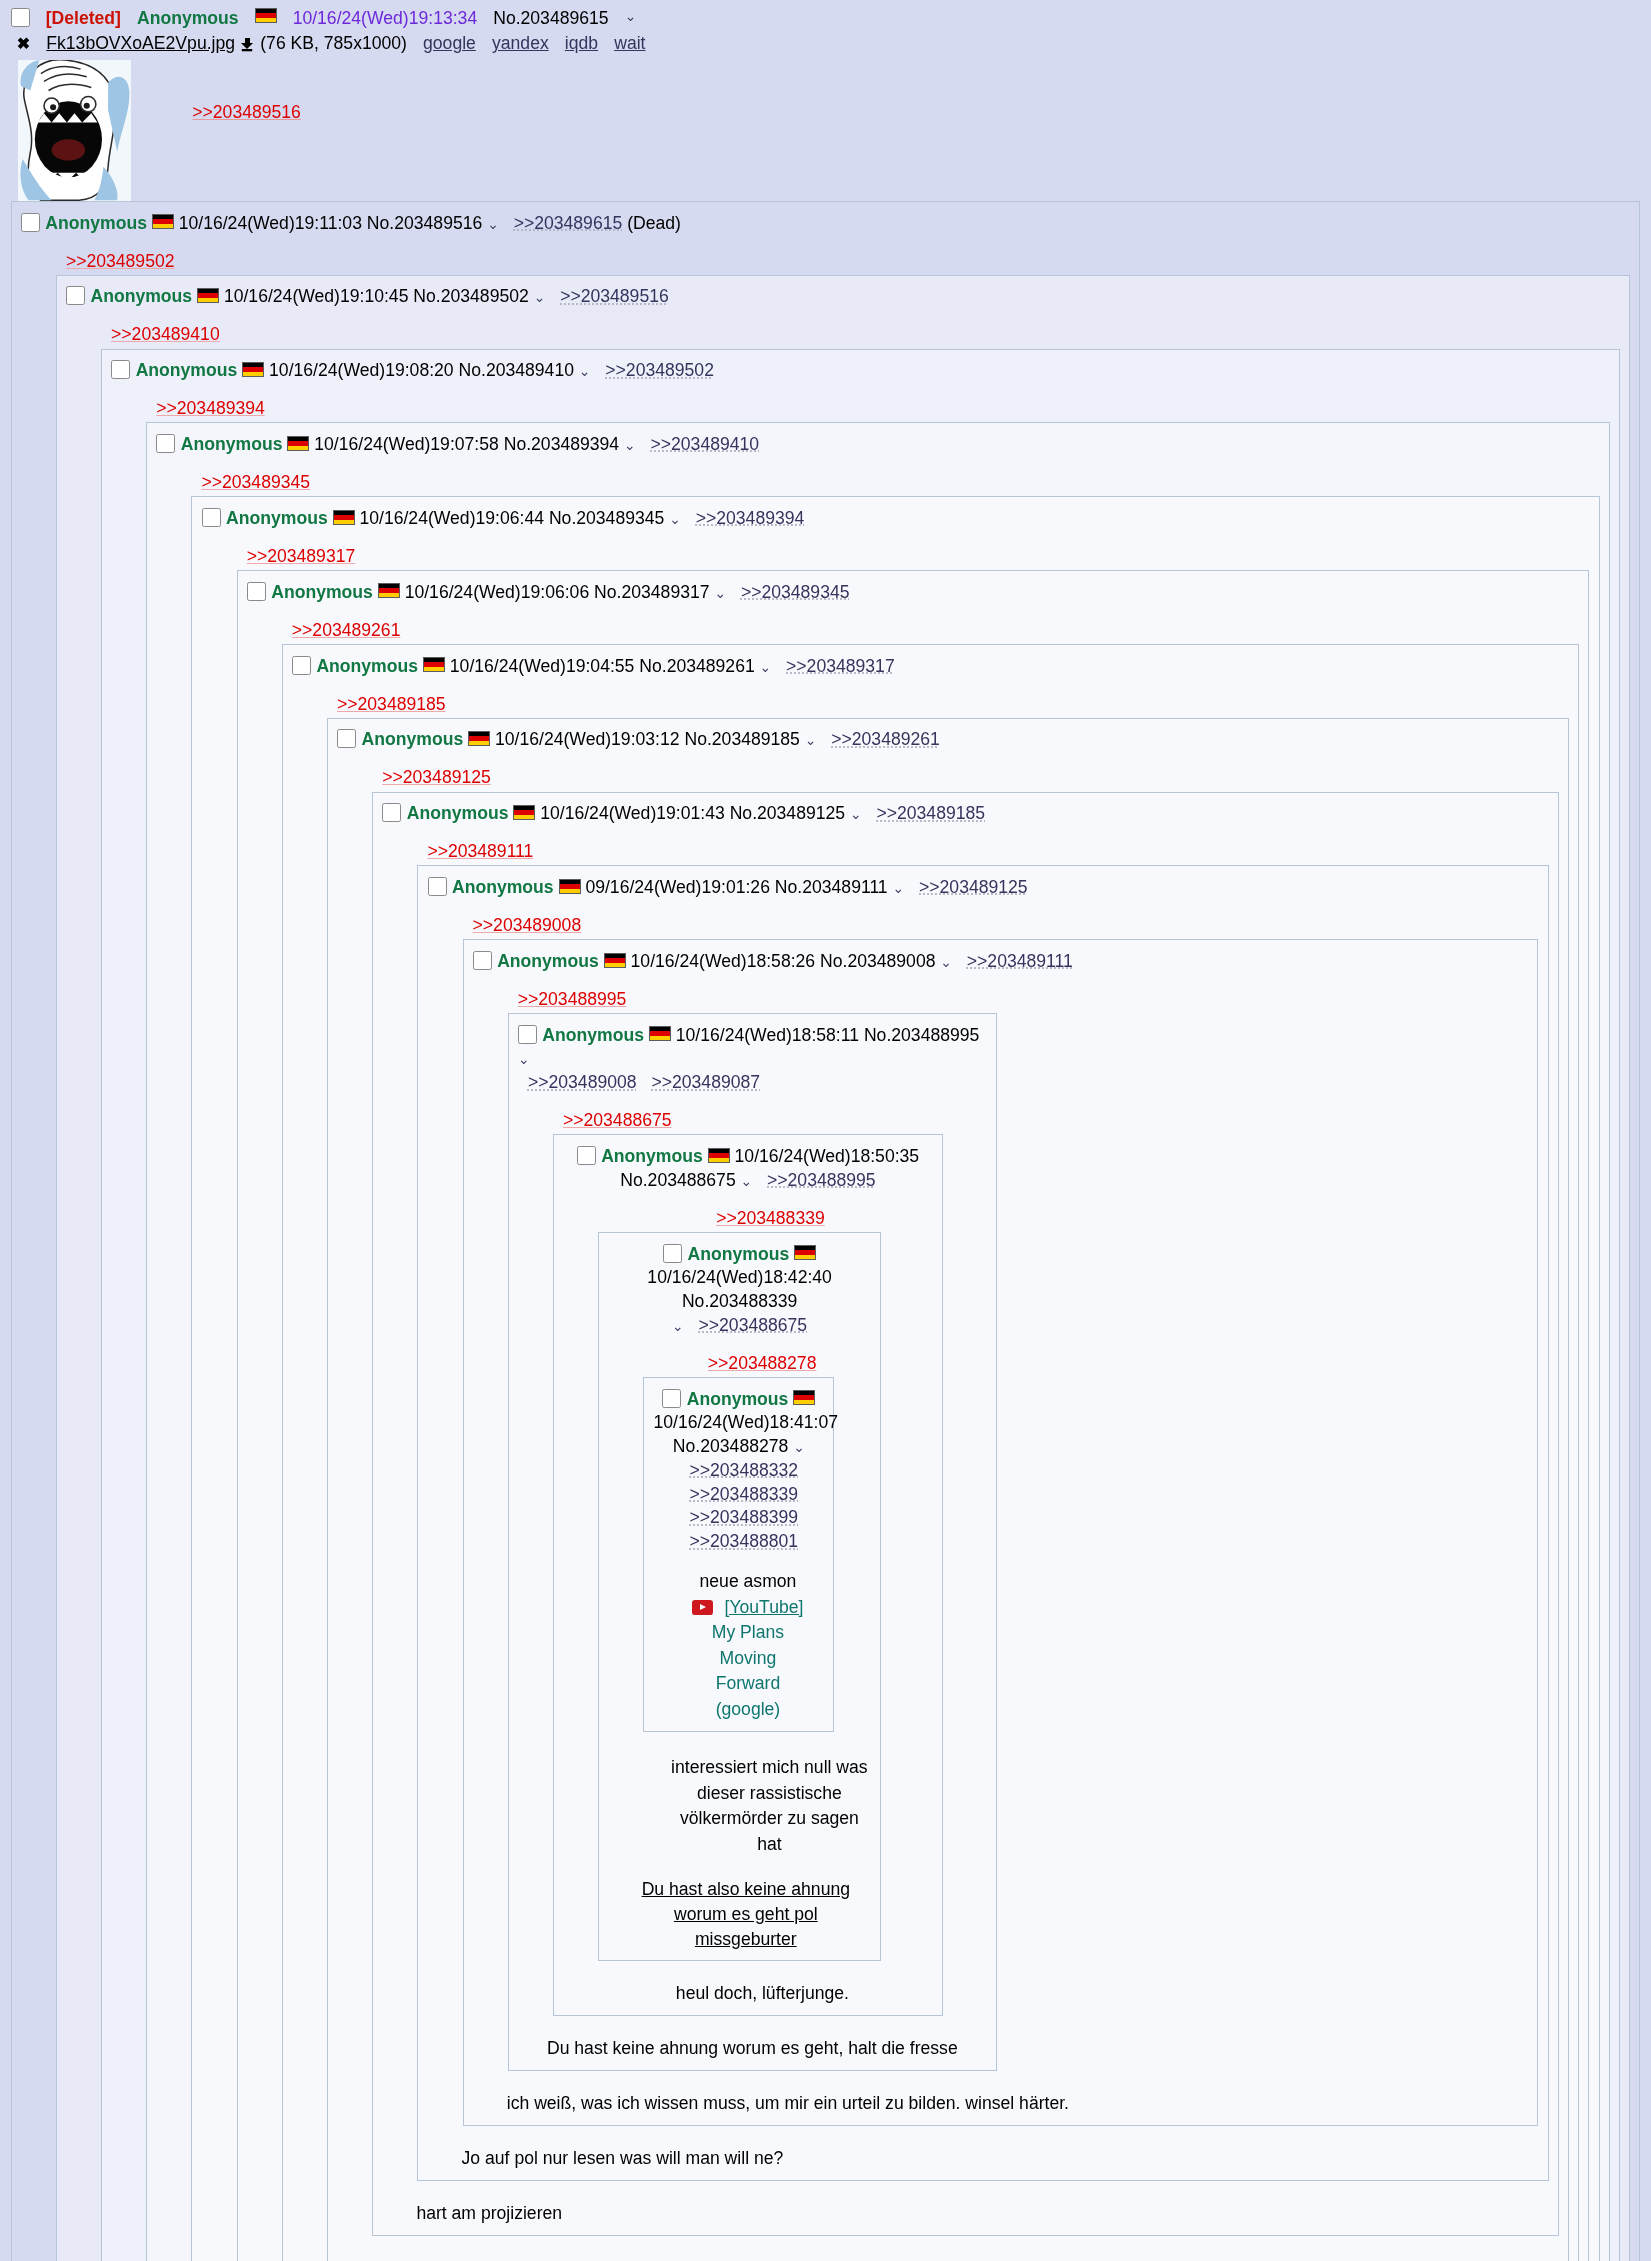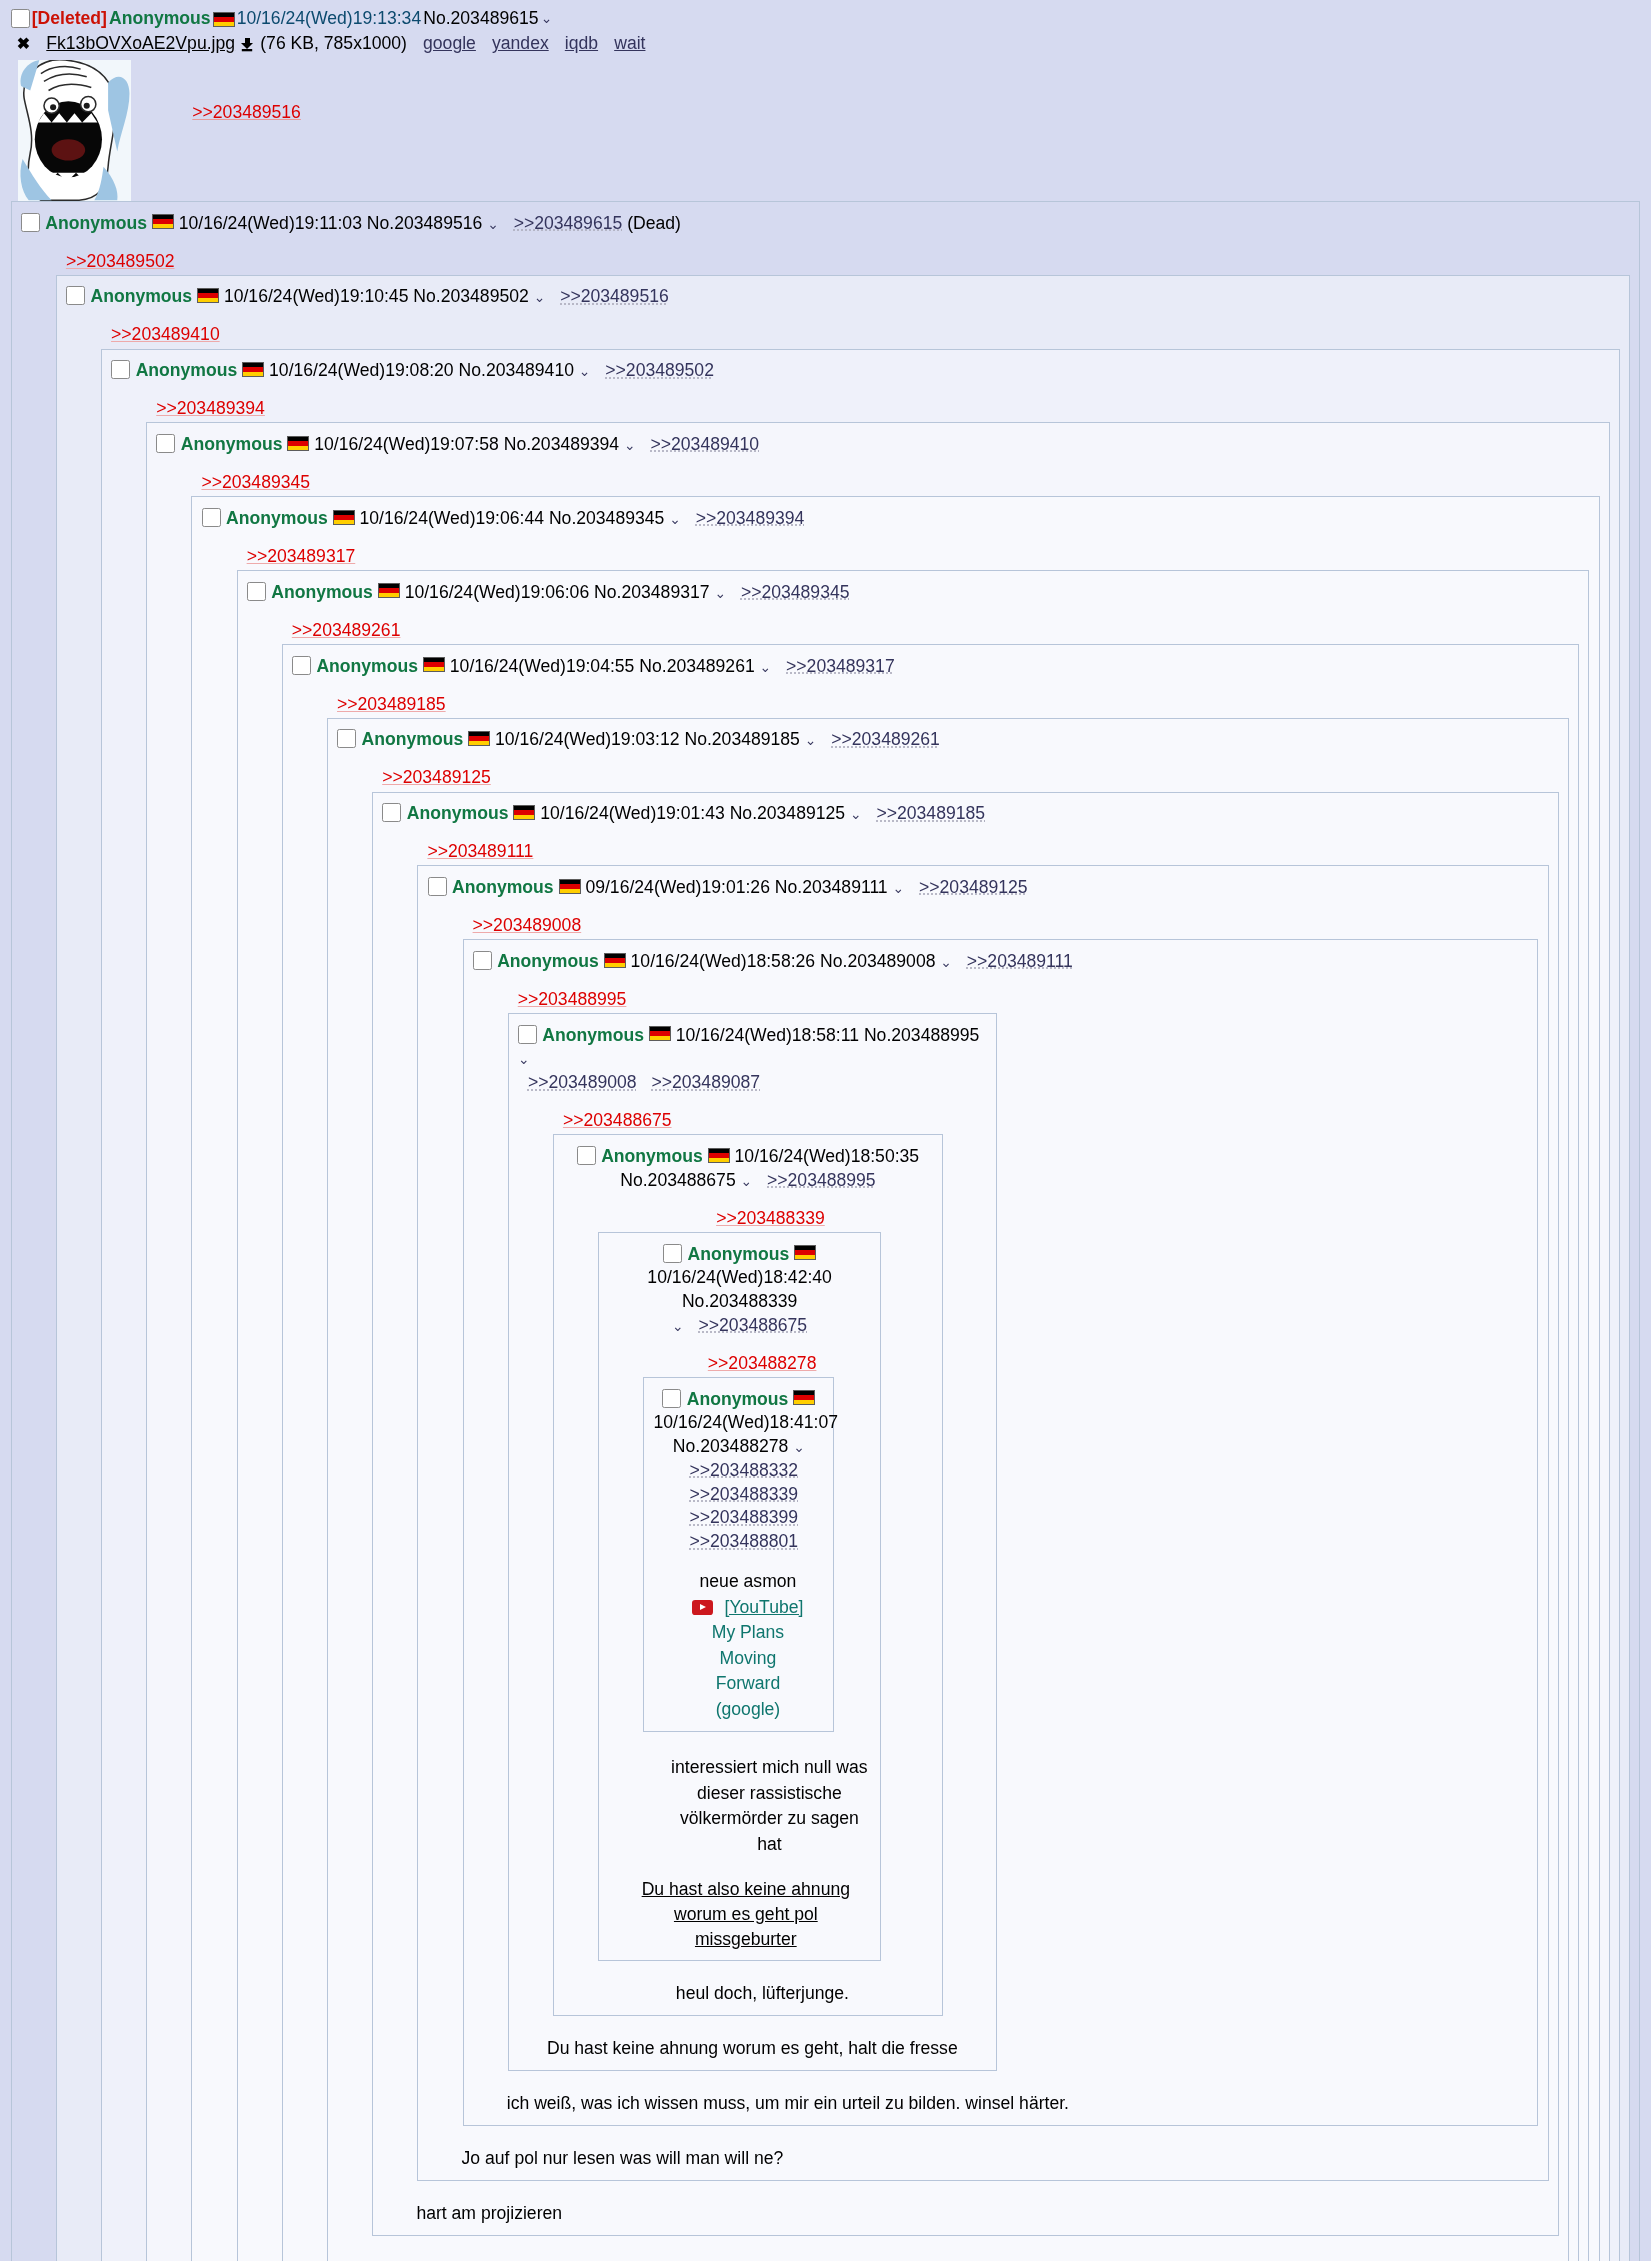--- a/index.html
+++ b/index.html
@@ -17,22 +17,22 @@
   }
 
   a { text-decoration: underline; margin-left: 10px; }
 
   
   #op-block {
     padding: 7.6px 10.7px 0 10.7px;
   }
   .op-header-line {
     display: flex;
-    align-items: center;
-    gap: 2px;
+    align-items: flex-start;
+    gap: 16px;
     white-space: nowrap;
     line-height: 1.25;
   }
   .chk {
     display: inline-block;
     width: 17px;
     height: 17px;
     border: 1.5px solid #8a8a8a;
     background: #ffffff;
     border-radius: 2.3px;
@@ -54,21 +54,21 @@
     flex: 0 0 auto;
     border: 0.8px solid #5c5c5c;
     background: linear-gradient(to bottom,
       #000000 0%, #000000 33%,
       #DD0000 33%, #DD0000 66%,
       #FFCE00 66%, #FFCE00 100%);
     vertical-align: middle;
     position: relative;
     top: 0.8px;
   }
-  .datetime { color: #0c4a6e; }
+  .datetime { color: #6d28d9; }
   .postno { color: #000; }
   .caret {
     color: #34345C;
     font-size: 13.8px;
     cursor: pointer;
   }
   .quotelink {
     color: #34345C;
     text-decoration: underline;
     text-decoration-style: dotted;

